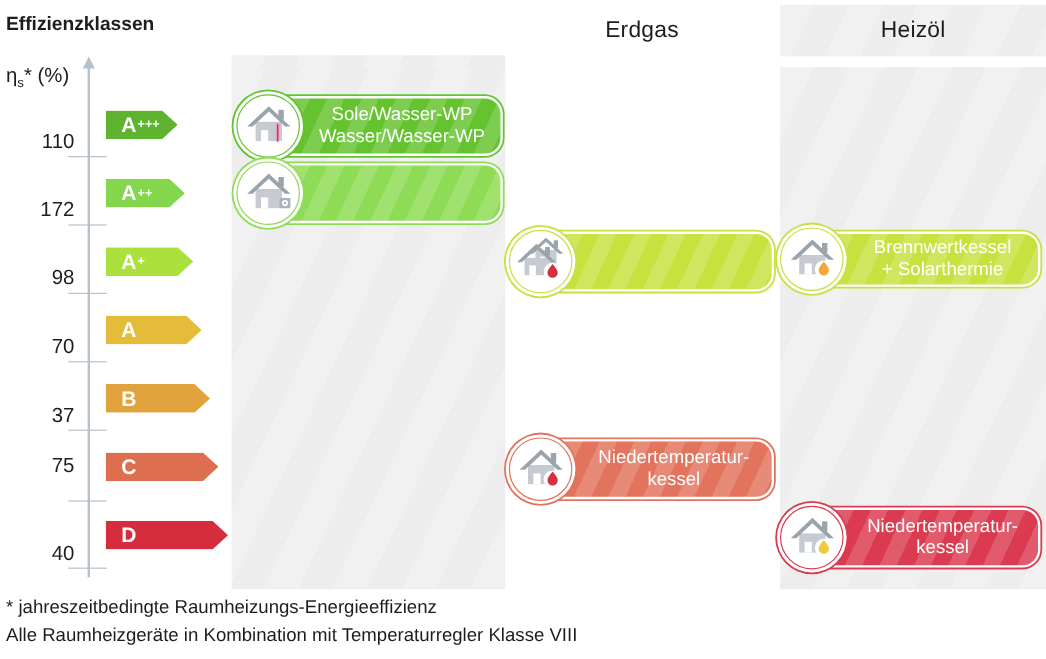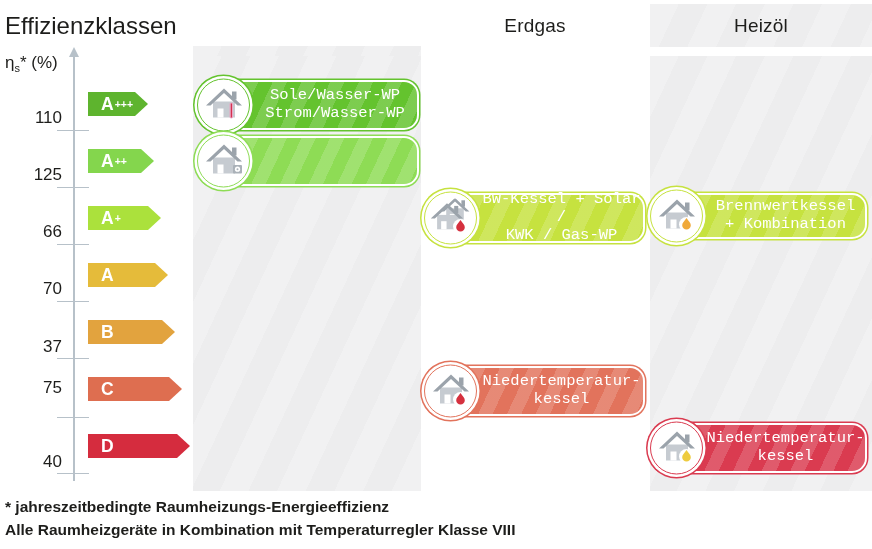--- a/index.html
+++ b/index.html
@@ -17,21 +17,21 @@
   .col-head{
     display:flex;align-items:center;justify-content:center;
     font-size:19px;letter-spacing:.2px;
   }
   .hdr-strom{left:193px;top:4px;width:228px;height:43px;margin-top:42px;}
   .hdr-erdgas{left:424px;top:4px;width:222px;height:43px;background:none;justify-content:center;}
   .hdr-heizol{left:650px;top:4px;width:222px;height:43px;}
   .body-strom{left:193px;top:56px;width:228px;height:435px;}
   .body-heizol{left:650px;top:56px;width:222px;height:435px;}
   
-  .page-title{left:5px;top:12px;font-size:24px;}
+  .page-title{left:5px;top:12px;font-size:16px;font-weight:bold;}
   .axis-label{left:5px;top:53px;font-size:17px;}
   .axis-label sub{font-size:11px;}
   
   .axis-line{left:73px;top:56px;width:1.5px;height:425px;background:#b7c1c9;}
   .axis-arrow{
     left:68.5px;top:47px;width:0;height:0;
     border-left:5.5px solid transparent;border-right:5.5px solid transparent;
     border-bottom:10px solid #b7c1c9;
   }
   .tick{left:57px;width:32px;height:1.3px;background:#b7c1c9;}
@@ -45,42 +45,42 @@
     padding-left:13px;box-sizing:border-box;
     color:#fff;font-size:17.5px;font-weight:bold;
     clip-path:polygon(0 0,calc(100% - 13px) 0,100% 50%,calc(100% - 13px) 100%,0 100%);
   }
   .arrow sup{font-size:10.5px;font-weight:bold;margin-left:1px;line-height:0;}
   
   .pill{
     border-radius:13px;
     box-shadow:0 0 0 2px #fff,0 0 0 3.5px var(--c);
     background:var(--c);
-    display:flex;align-items:center;justify-content:center;font-family:Liberation Mono, monospace;
+    display:flex;align-items:center;justify-content:center;
   }
   .pill::before{
     content:"";position:absolute;inset:0;border-radius:inherit;
     background:repeating-linear-gradient(115deg,rgba(255,255,255,0) 0 13px,rgba(255,255,255,.16) 13px 26px);
   }
   .pill-text{
     position:relative;margin-left:52px;flex:1;text-align:center;
     color:#fff;font-size:15.5px;line-height:1.16;
   }
   .pill-text span{display:block;}
   .pill-text span:empty{display:none;}
   .pill-circle{
     position:absolute;left:-4px;top:50%;transform:translateY(-50%);
     width:53px;height:53px;border-radius:50%;
     background:#fff;border:1.5px solid var(--c);box-sizing:border-box;
     box-shadow:0 0 0 2.5px #fff,0 0 0 4px var(--c);
     display:flex;align-items:center;justify-content:center;
   }
   .pill-circle svg{width:40px;height:40px;}
   
-  .foot{left:5px;font-size:15.5px;font-weight:bold;}
+  .foot{left:5px;font-size:15.5px;}
 </style>
 </head>
 <body>
 
 <svg width="0" height="0" style="position:absolute">
   <defs>
     <g id="house-base">
       <rect x="9" y="16" width="22" height="16" fill="#c6cbd1"></rect>
       <polygon points="20,3 38,20 33.5,20 20,7.5 6.5,20 2,20" fill="#9ba3ab"></polygon>
       <rect x="28" y="6" width="4.5" height="8" fill="#9ba3ab"></rect>
@@ -116,22 +116,22 @@
 
 <div class="abs tick" style="top:130px"></div>
 <div class="abs tick" style="top:187px"></div>
 <div class="abs tick" style="top:244px"></div>
 <div class="abs tick" style="top:301px"></div>
 <div class="abs tick" style="top:358px"></div>
 <div class="abs tick" style="top:417px"></div>
 <div class="abs tick" style="top:473px"></div>
 
 <div class="abs tick-label" style="top:108px">110</div>
-<div class="abs tick-label" style="top:165px">125</div>
-<div class="abs tick-label" style="top:222px">66</div>
+<div class="abs tick-label" style="top:165px">172</div>
+<div class="abs tick-label" style="top:222px">98</div>
 <div class="abs tick-label" style="top:279px">70</div>
 <div class="abs tick-label" style="top:337px">37</div>
 <div class="abs tick-label" style="top:378px">75</div>
 <div class="abs tick-label" style="top:452px">40</div>
 
 <div class="abs arrow" style="top:92px;width:60px;background:#5eb42e">
     <span>A</span>
     <sup>+++</sup>
   </div>
 <div class="abs arrow" style="top:149px;width:66px;background:#84d64d">
@@ -162,21 +162,21 @@
 <div class="abs pill" style="--c:#64c32e;left:201px;top:82px;width:216px;height:46px">
   <div class="pill-circle">
     <svg viewBox="0 0 40 40">
       <use href="#house-base"></use>
       <rect x="25.5" y="17" width="3.6" height="16" rx="1.8" fill="#e8a8c4"></rect>
       <rect x="26.8" y="18" width="1.2" height="14" fill="#d5304e"></rect>
     </svg>
   </div>
   <div class="pill-text">
     <span>Sole/Wasser-WP</span>
-    <span>Strom/Wasser-WP</span>
+    <span>Wasser/Wasser-WP</span>
   </div>
 </div>
 
 <div class="abs pill" style="--c:#8edc55;left:201px;top:138px;width:216px;height:46px">
   <div class="pill-circle">
     <svg viewBox="0 0 40 40">
       <use href="#house-base"></use>
       <rect x="29" y="23.5" width="9" height="8.5" rx="1" fill="#aab1b8"></rect>
       <circle cx="33.5" cy="27.7" r="2.6" fill="#ffffff"></circle>
       <circle cx="33.5" cy="27.7" r="1" fill="#aab1b8"></circle>
@@ -190,24 +190,20 @@
       <g transform="translate(8,-3) scale(0.8)">
           <use href="#house-base"></use>
         </g>
       <g transform="translate(-2,2) scale(0.9)">
           <use href="#house-base"></use>
         </g>
       <use href="#accent-circle"></use>
       <use href="#drop" fill="#d5303e"></use>
     </svg>
   </div>
-  <div class="pill-text">
-    <span>BW-Kessel + Solar /</span>
-    <span>KWK / Gas-WP</span>
-  </div>
 </div>
 
 <div class="abs pill" style="--c:#e2735c;left:428px;top:368px;width:215px;height:46px">
   <div class="pill-circle">
     <svg viewBox="0 0 40 40">
       <use href="#house-base"></use>
       <use href="#accent-circle"></use>
       <use href="#drop" fill="#d5303e"></use>
     </svg>
   </div>
@@ -220,21 +216,21 @@
 <div class="abs pill" style="--c:#c6e23f;left:654px;top:195px;width:211px;height:42px">
   <div class="pill-circle">
     <svg viewBox="0 0 40 40">
       <use href="#house-base"></use>
       <use href="#accent-circle"></use>
       <use href="#drop" fill="#f0a93a"></use>
     </svg>
   </div>
   <div class="pill-text">
     <span>Brennwertkessel</span>
-    <span>+ Kombination</span>
+    <span>+ Solarthermie</span>
   </div>
 </div>
 
 <div class="abs pill" style="--c:#da3b50;left:654px;top:425px;width:211px;height:46px">
   <div class="pill-circle">
     <svg viewBox="0 0 40 40">
       <use href="#house-base"></use>
       <use href="#accent-circle"></use>
       <use href="#drop" fill="#eecb3e"></use>
     </svg>

